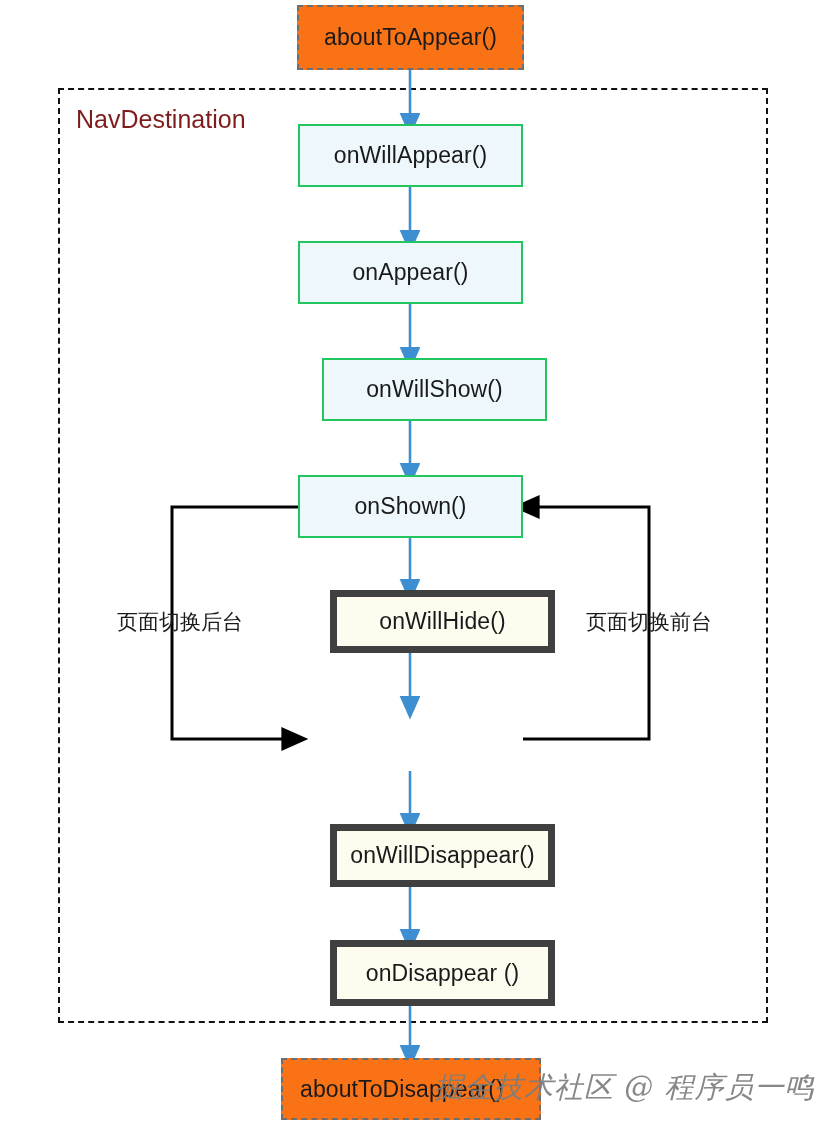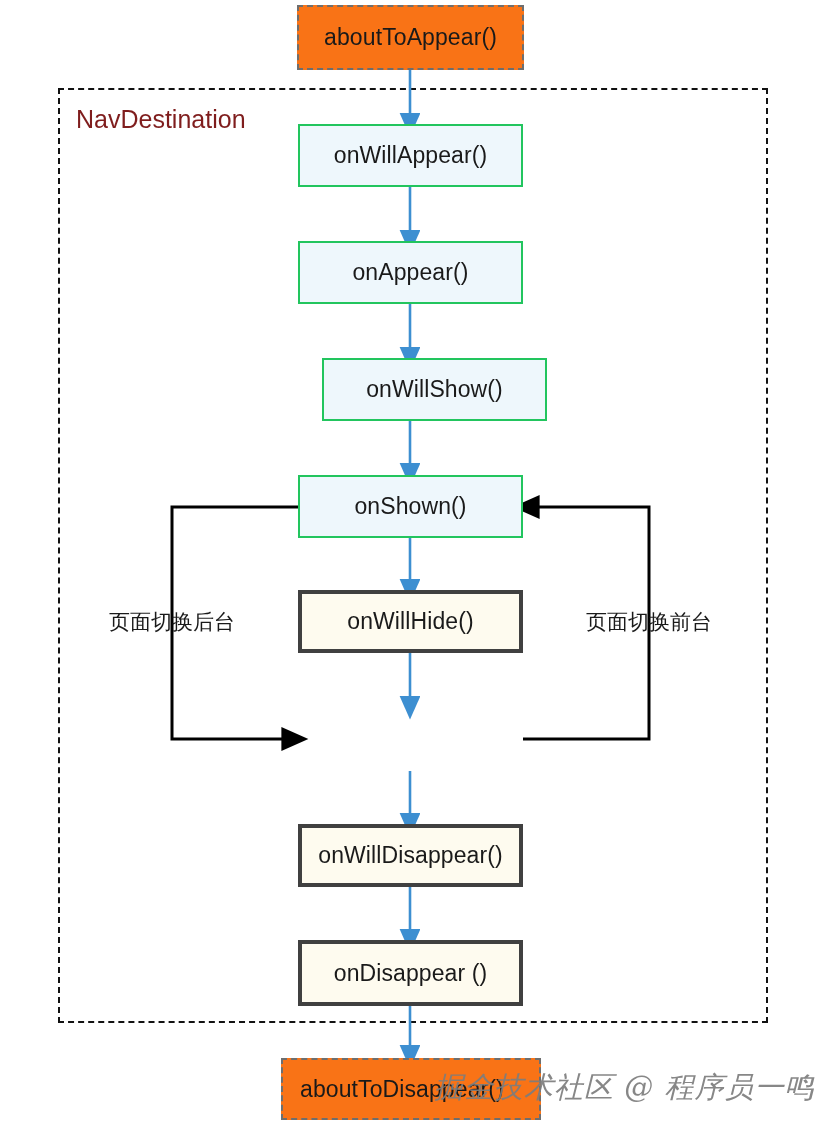--- a/index.html
+++ b/index.html
@@ -38,21 +38,22 @@
     color: #1a1a1a;
     letter-spacing: 0.1px;
     white-space: nowrap;
   }
   .node.blue {
     background: #eef7fc;
     border: 2px solid #22c55e;
   }
   .node.yellow {
     background: #fefbef;
-    border: 4px solid #404040;
+    border: 7px solid #404040;
+    margin-left: 32px;
   }
   .node.dashed {
     background: #f97316;
     border: 2px dashed #6e6e6e;
   }
   
   .group-box {
     position: absolute;
     box-sizing: border-box;
     border: 2px dashed #111111;
@@ -161,19 +162,19 @@
   </div>
 
   <div class="node yellow" style="left:298px; top:940px; width:225px; height:66px;">
     <span>onDisappear ()</span>
   </div>
 
   <div class="node dashed" style="left:281px; top:1058px; width:260px; height:62px; justify-content:flex-start; padding-left:17px;">
     <span>aboutToDisappear()</span>
   </div>
 
-  <div class="edge-label" style="left:106px; top:608px; width:132px;">页面切换后台</div>
+  <div class="edge-label" style="left:114px; top:608px; width:132px;">页面切换后台</div>
 
   <div class="edge-label" style="left:583px; top:608px; width:132px;">页面切换前台</div>
 
   <div class="watermark" style="left:434px; top:1068px;">掘金技术社区 @ 程序员一鸣</div>
 
 </div>
 
 </body></html>

